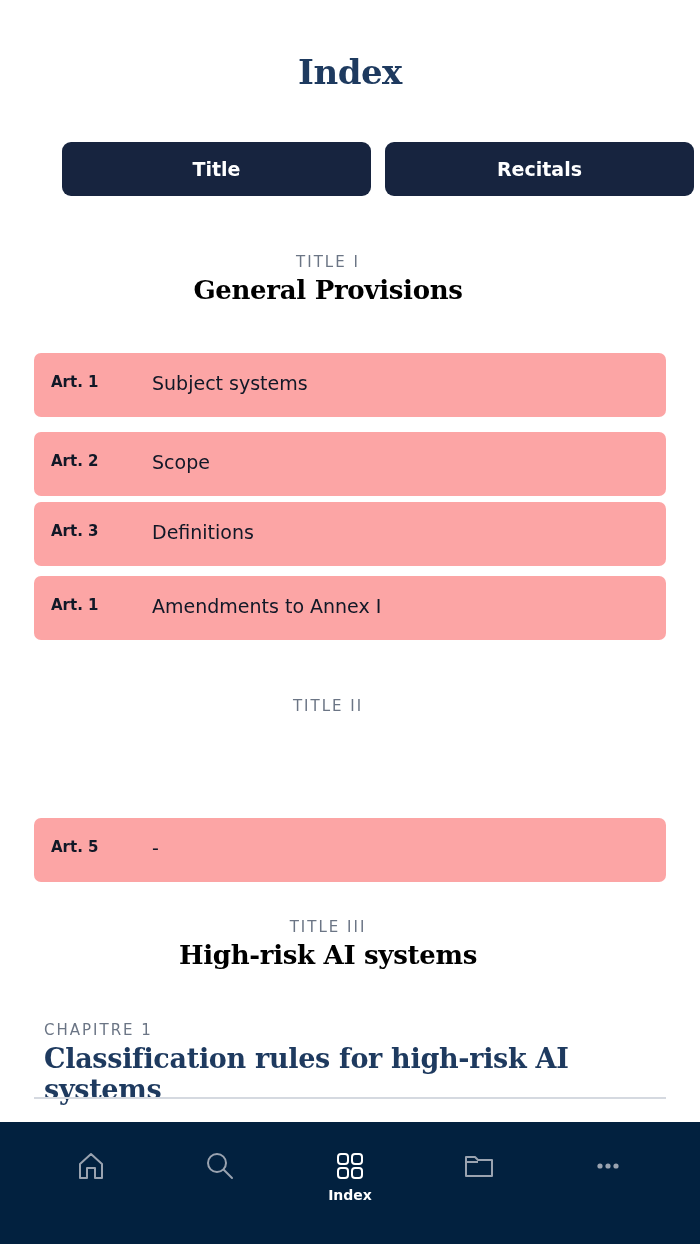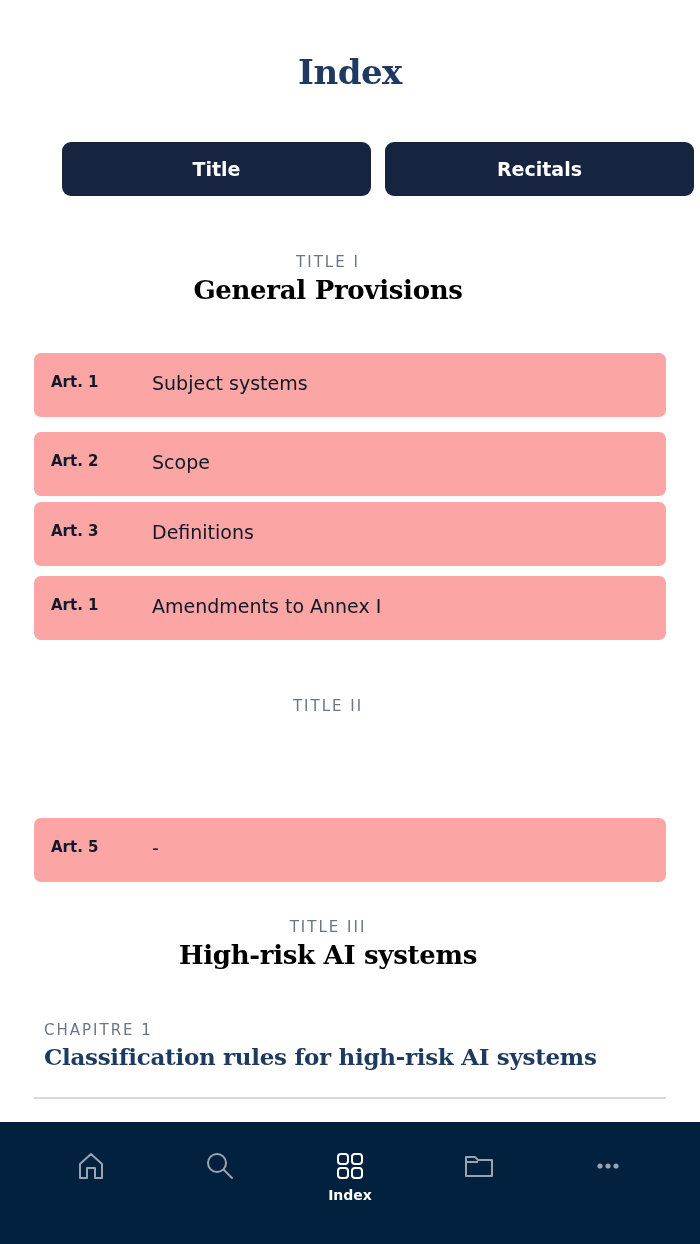--- a/index.html
+++ b/index.html
@@ -42,21 +42,21 @@
     .art-name {
       position: absolute; left: 118px; top: 19px;
       font-family: "DejaVu Sans", sans-serif; font-size: 19px; color: #111827;
     }
 
     .chapter { position: absolute; left: 44px; top: 1021px; width: 632px; }
     .chapter-kicker {
       font-family: "DejaVu Sans", sans-serif; font-size: 15px; letter-spacing: 2px; color: #6b7585;
     }
     .chapter-title {
-      font-family: "DejaVu Serif", serif; font-weight: bold; font-size: 23px;
+      font-family: "DejaVu Serif", serif; font-weight: bold; font-size: 27px;
       color: #1e3a5f; margin-top: 4px; letter-spacing: -0.3px; cursor: pointer;
     }
     .divider { position: absolute; left: 34px; top: 1097px; width: 632px; height: 2px; background: #d5d9e0; }
 
     .bottom-nav {
       position: absolute; left: 0; top: 1122px; width: 700px; height: 122px;
       background: #02213f; display: flex;
     }
     .nav-item {
       position: absolute; top: 0; width: 100px; height: 122px;

